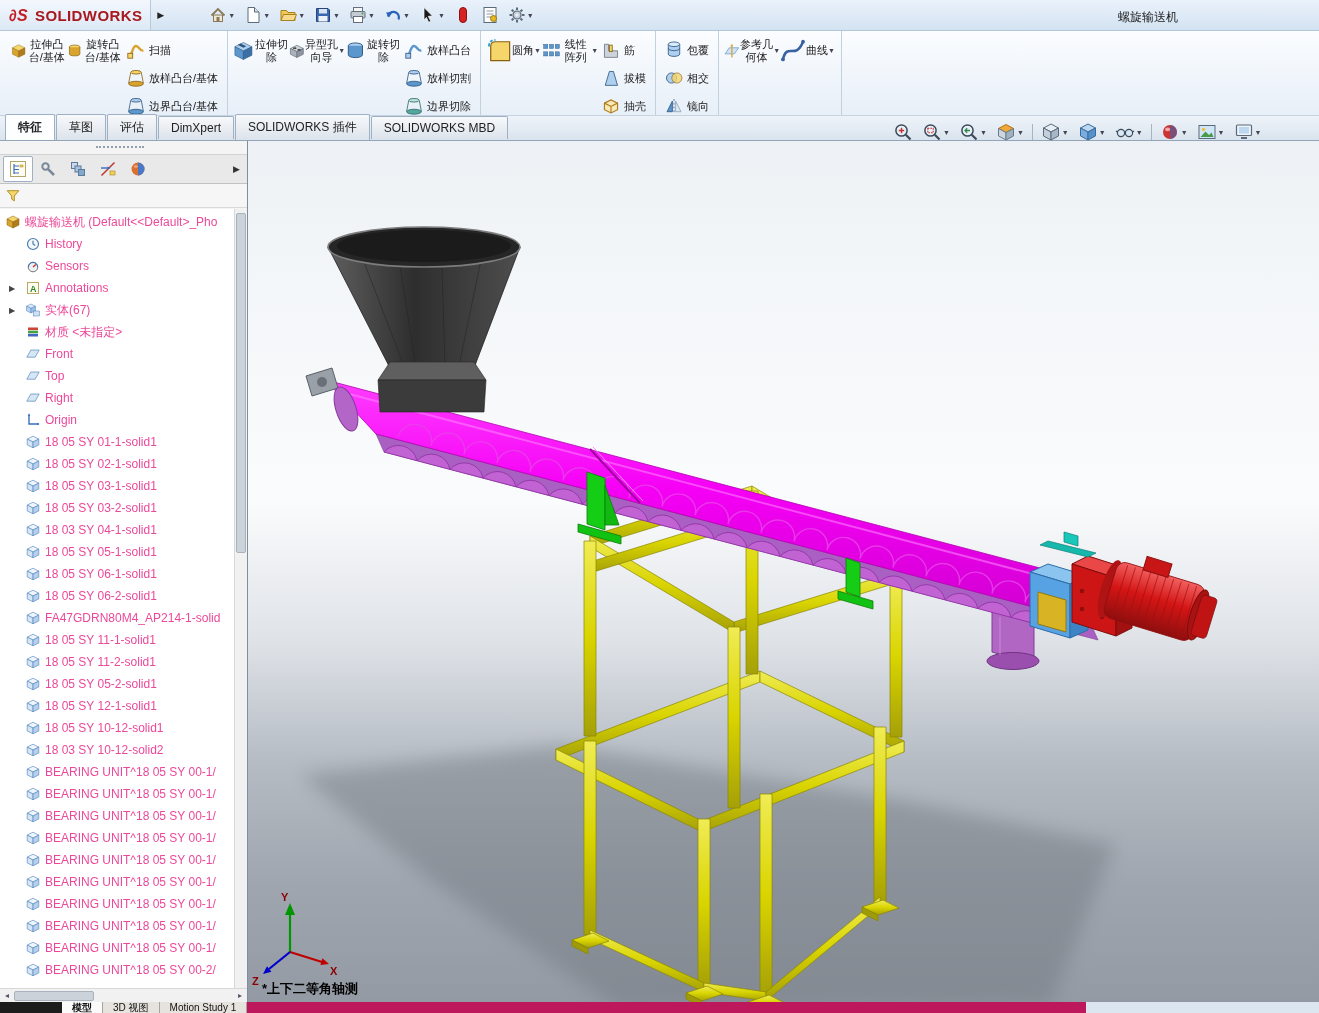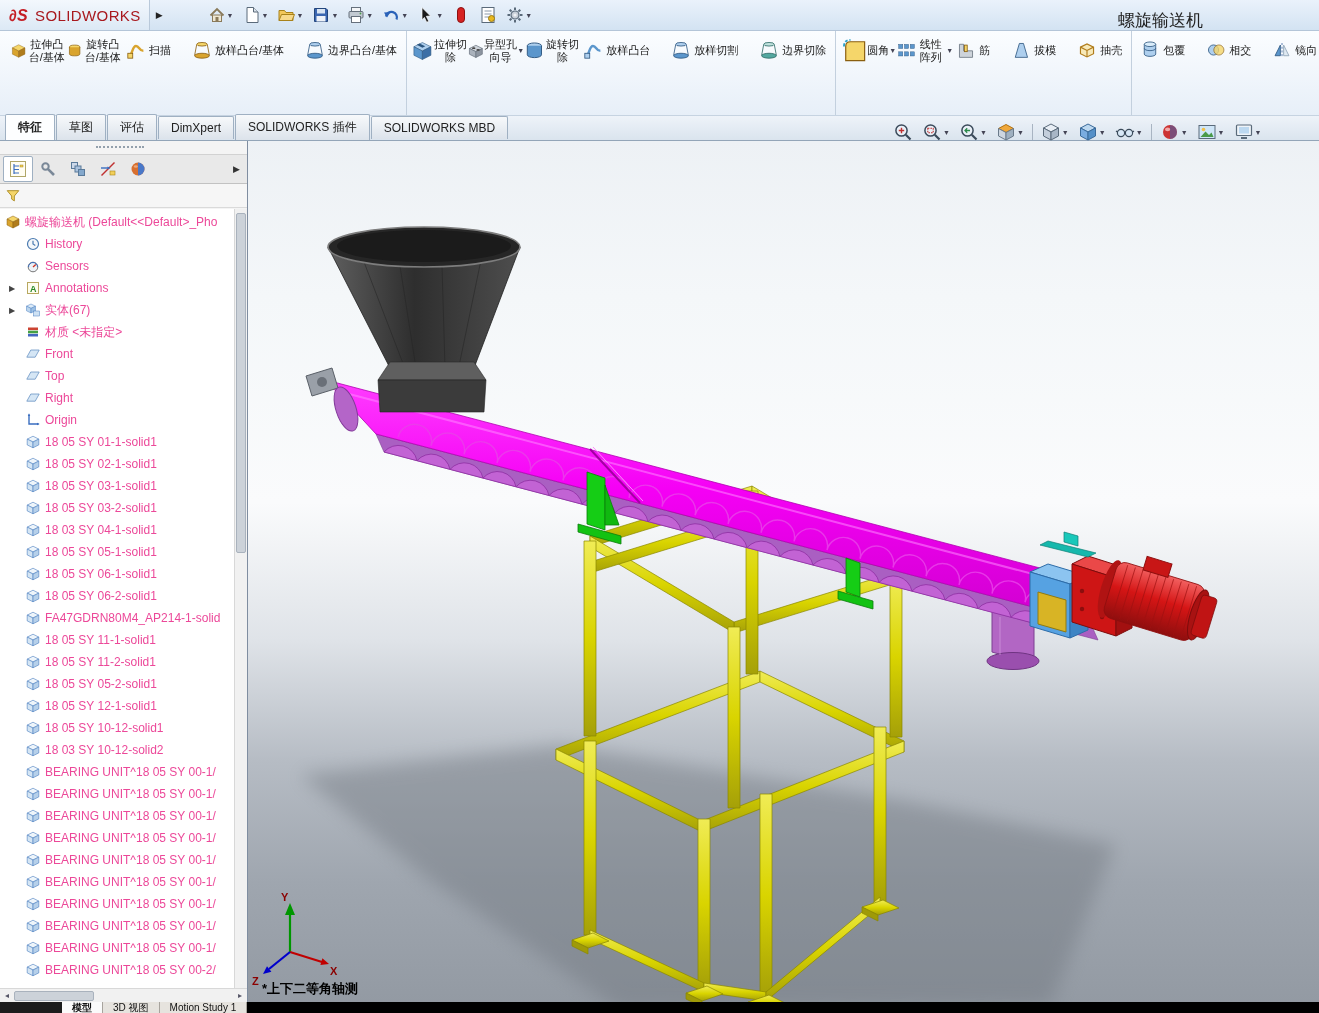--- a/index.html
+++ b/index.html
@@ -2,34 +2,34 @@
 <html style="--trough_magenta: #f500f5; --screw_violet: #c263d4; --frame_yellow: #d9d400; --bracket_green: #15cd15; --motor_red: #ce1515; --mount_blue: #56a2e2; --clamp_teal: #16b8ac; --hopper_gray: #484848;"><head>
 <meta charset="utf-8">
 <style>
 *{margin:0;padding:0;box-sizing:border-box;font-family:"Liberation Sans",sans-serif}
 body{background:#555}
 .app{position:relative;width:1319px;height:1013px;background:#dce6f0;overflow:hidden;font-size:12px;color:#222}
 
 
 .titlebar{position:absolute;left:0;top:0;width:100%;height:31px;background:linear-gradient(#eaf2fb,#d3e3f2);border-bottom:1px solid #b4c5d8;display:flex;align-items:center}
 .brand{display:flex;align-items:center;gap:3px;padding:0 8px;height:100%;background:linear-gradient(#f3f8fd,#dce9f5);border-right:1px solid #b9c9da}
-.brandtext{font-weight:normal;color:#a8181e;font-size:15px;letter-spacing:.4px}
+.brandtext{font-weight:bold;color:#a8181e;font-size:15px;letter-spacing:.4px}
 .brand-exp{font-size:9px;color:#222;padding:0 6px}
 .tb-icons{display:flex;align-items:center;gap:3px;margin-left:36px}
 .tb-btn{display:flex;align-items:center;height:24px;padding:0 3px;border-radius:3px}
 .dd{font-size:7px;color:#445;margin-left:1px}
-.win-title{position:absolute;left:1118px;top:9px;font-size:17px;color:#222}
+.win-title{position:absolute;left:1118px;top:9px;font-size:12px;color:#222}
 
 
 .ribbon{position:absolute;top:31px;left:0;width:100%;height:85px;background:linear-gradient(#fbfdff,#e7eff8);border-bottom:1px solid #c6d3e1;display:flex;align-items:stretch;padding-left:6px}
 .rgroup{display:flex;align-items:flex-start;padding:3px 5px 0 5px;border-right:1px solid #c3d0de;height:100%}
 .rbig{width:56px;display:flex;align-items:center;padding-top:3px;border-radius:3px;cursor:default}
 .rbig .lbl{font-size:11px;line-height:13px;text-align:center;color:#1a1a1a;margin-top:1px}
 .caret{font-size:7px;color:#445;line-height:9px}
-.rcol{display:flex;flex-direction:row;padding-top:4px;gap:14px}
+.rcol{display:flex;flex-direction:column;padding-top:4px;gap:4px}
 .rsmall{display:flex;align-items:center;gap:4px;height:24px;padding:0 4px;border-radius:3px}
 .rsmall .lbl{font-size:11px;color:#1a1a1a;white-space:nowrap}
 
 
 .tabrow{position:absolute;top:116px;left:0;width:100%;height:25px;background:linear-gradient(#eef3f9,#dae4ee);border-bottom:1px solid #93a5b8;display:flex;align-items:flex-end;padding-left:5px}
 .cmdtab{padding:4px 12px 4px;font-size:12px;color:#222;background:linear-gradient(#f7f9fb,#dce3eb);border:1px solid #9fb0c2;border-bottom:none;border-radius:2px 2px 0 0;margin-right:1px;white-space:nowrap}
 .cmdtab.active{background:#fdfeff;font-weight:bold}
 
 
 .headsup{position:absolute;left:892px;top:119px;height:26px;display:flex;align-items:center;gap:7px;z-index:6}
@@ -56,21 +56,21 @@
 .hscroll{position:absolute;bottom:0;left:0;right:0;height:14px;background:#f1f1f1;border-top:1px solid #d8d8d8;display:flex;align-items:center}
 .harrow{width:14px;text-align:center;font-size:8px;color:#556;line-height:13px}
 .hthumb{width:80px;height:10px;background:#ccd2d9;border:1px solid #a9b2bd;border-radius:2px}
 
 .viewport{position:relative;flex:1;background:linear-gradient(180deg,#edf1f5 0%,#f4f7f9 18%,#fafbfc 42%,#dfe3e8 58%,#b6bcc4 72%,#9fa6af 86%,#939aa3 100%);overflow:hidden}
 .scene{position:absolute;left:0;top:0}
 .viewlabel{font:bold 13px "Liberation Sans",sans-serif;fill:#000}
 .axislbl{font:bold 11px "Liberation Sans",sans-serif;fill:#8b0000}
 
 
-.bottom-strip{position:absolute;left:0;top:1002px;width:1319px;height:11px;background:#000000;display:flex;overflow:hidden}
+.bottom-strip{position:absolute;left:0;top:1002px;width:1086px;height:11px;background:#be185d;display:flex;overflow:hidden}
 .bseg{width:62px;background:#1c1c1c;flex:none}
 .btab{padding:0 10px;font-size:10px;line-height:12px;color:#111;border-right:1px solid #a7a39d;background:#e6e3de;white-space:nowrap}
 .btab.active{background:#fafafa;font-weight:bold}
 svg{display:block}
 </style>
 </head>
 <body>
 
 <div class="app">
 

